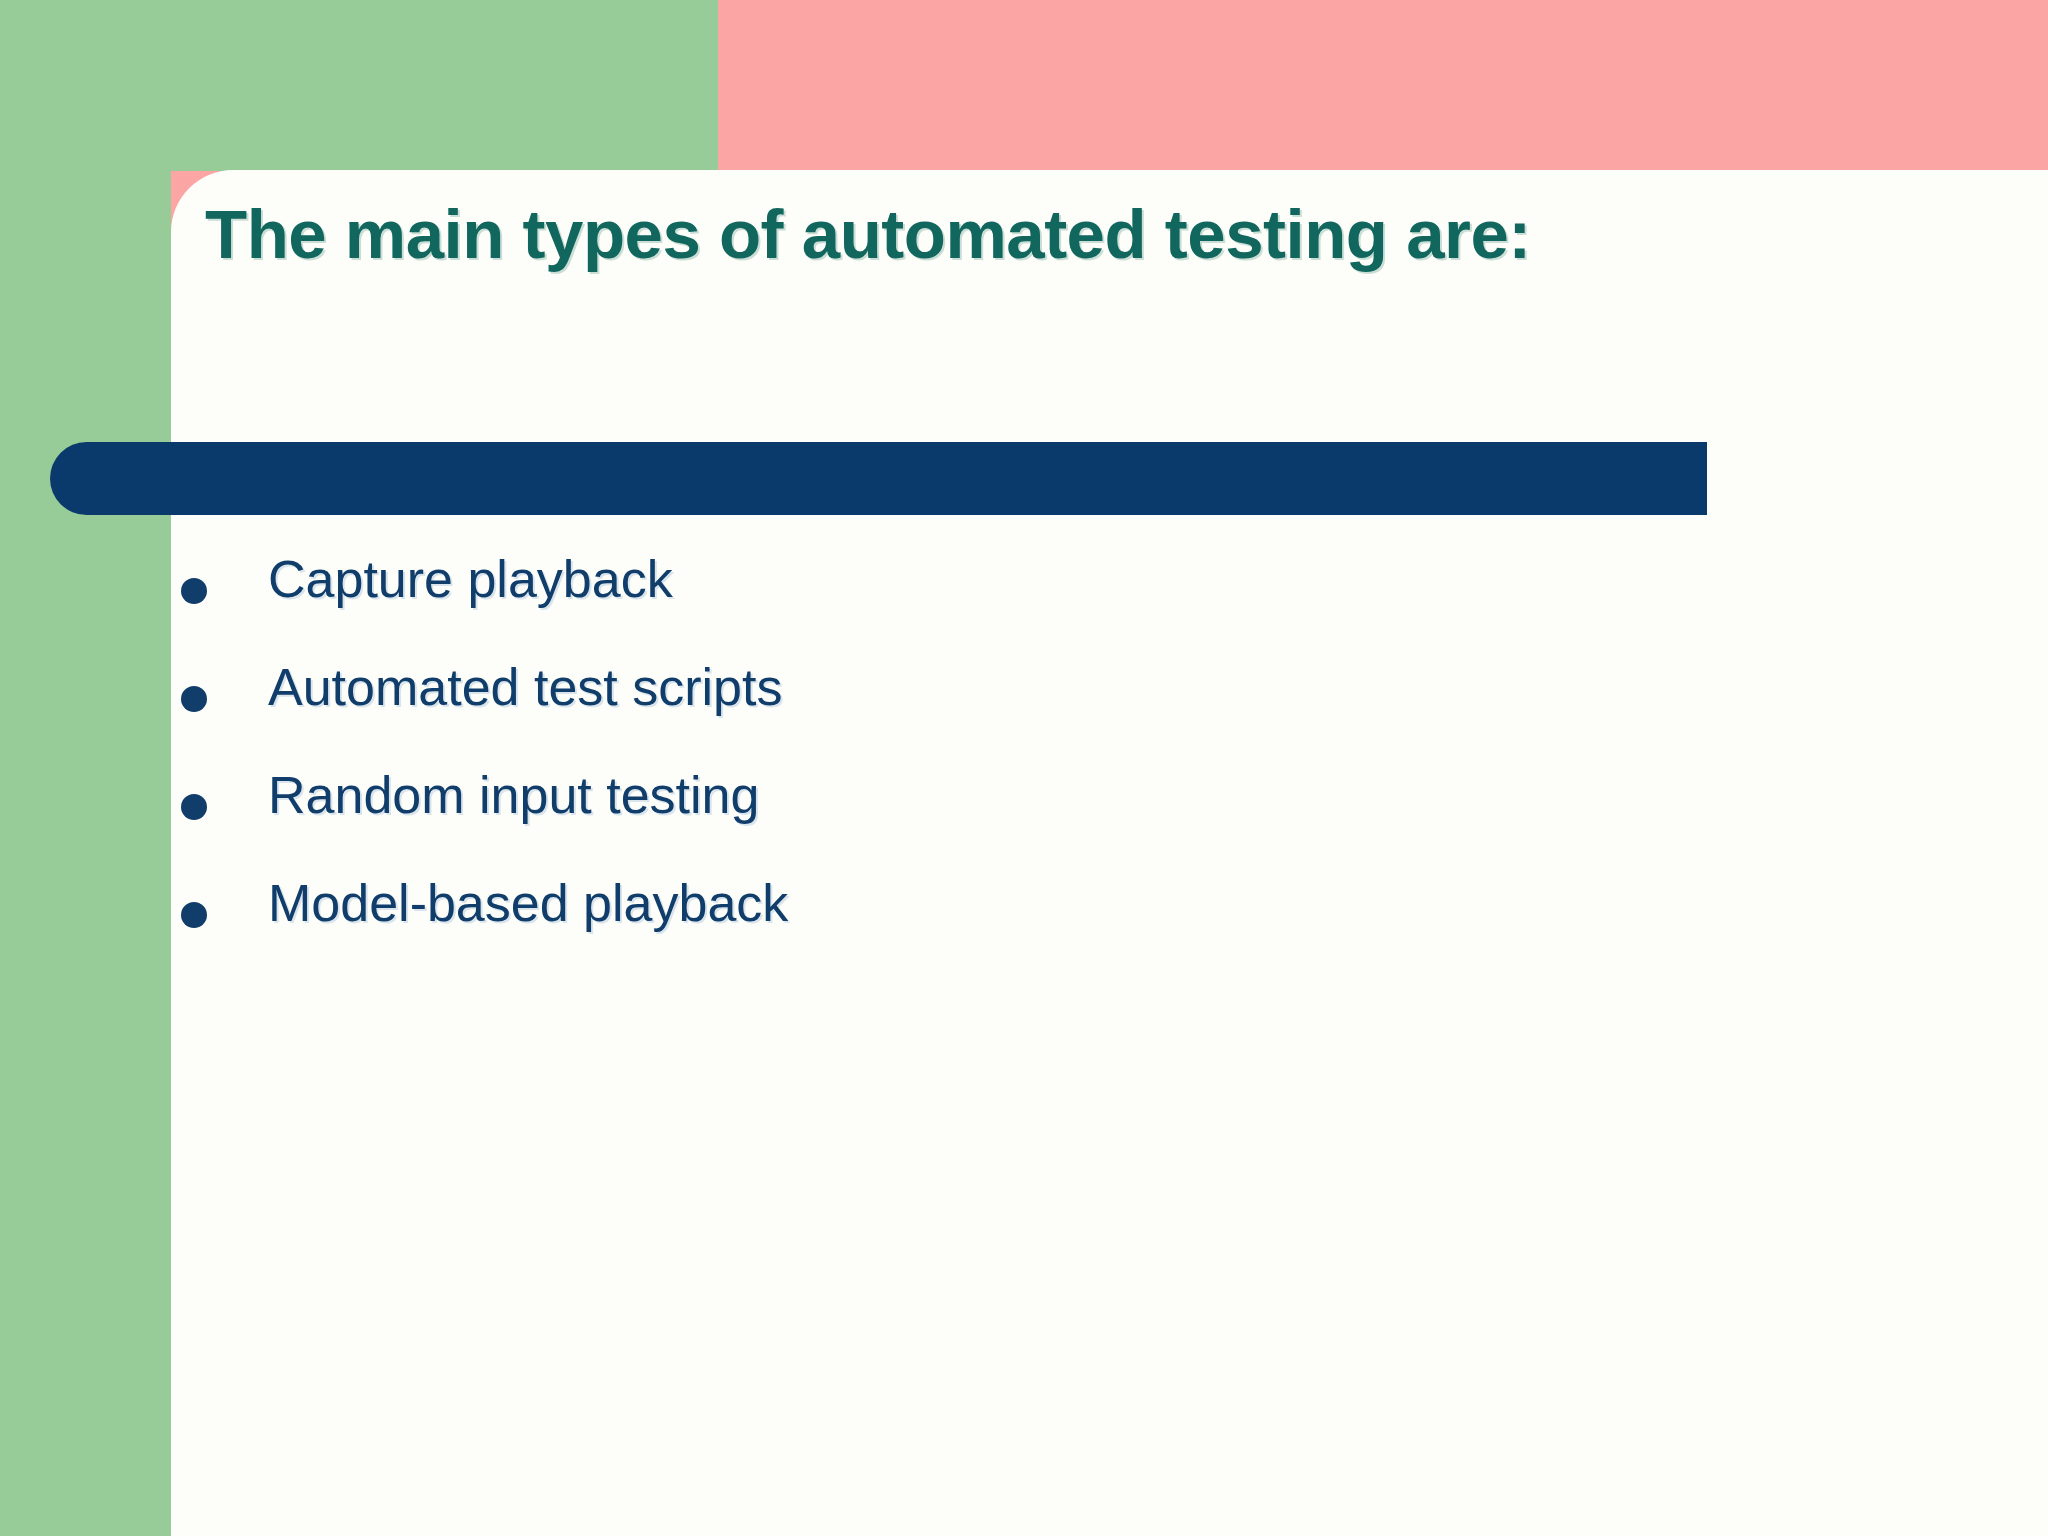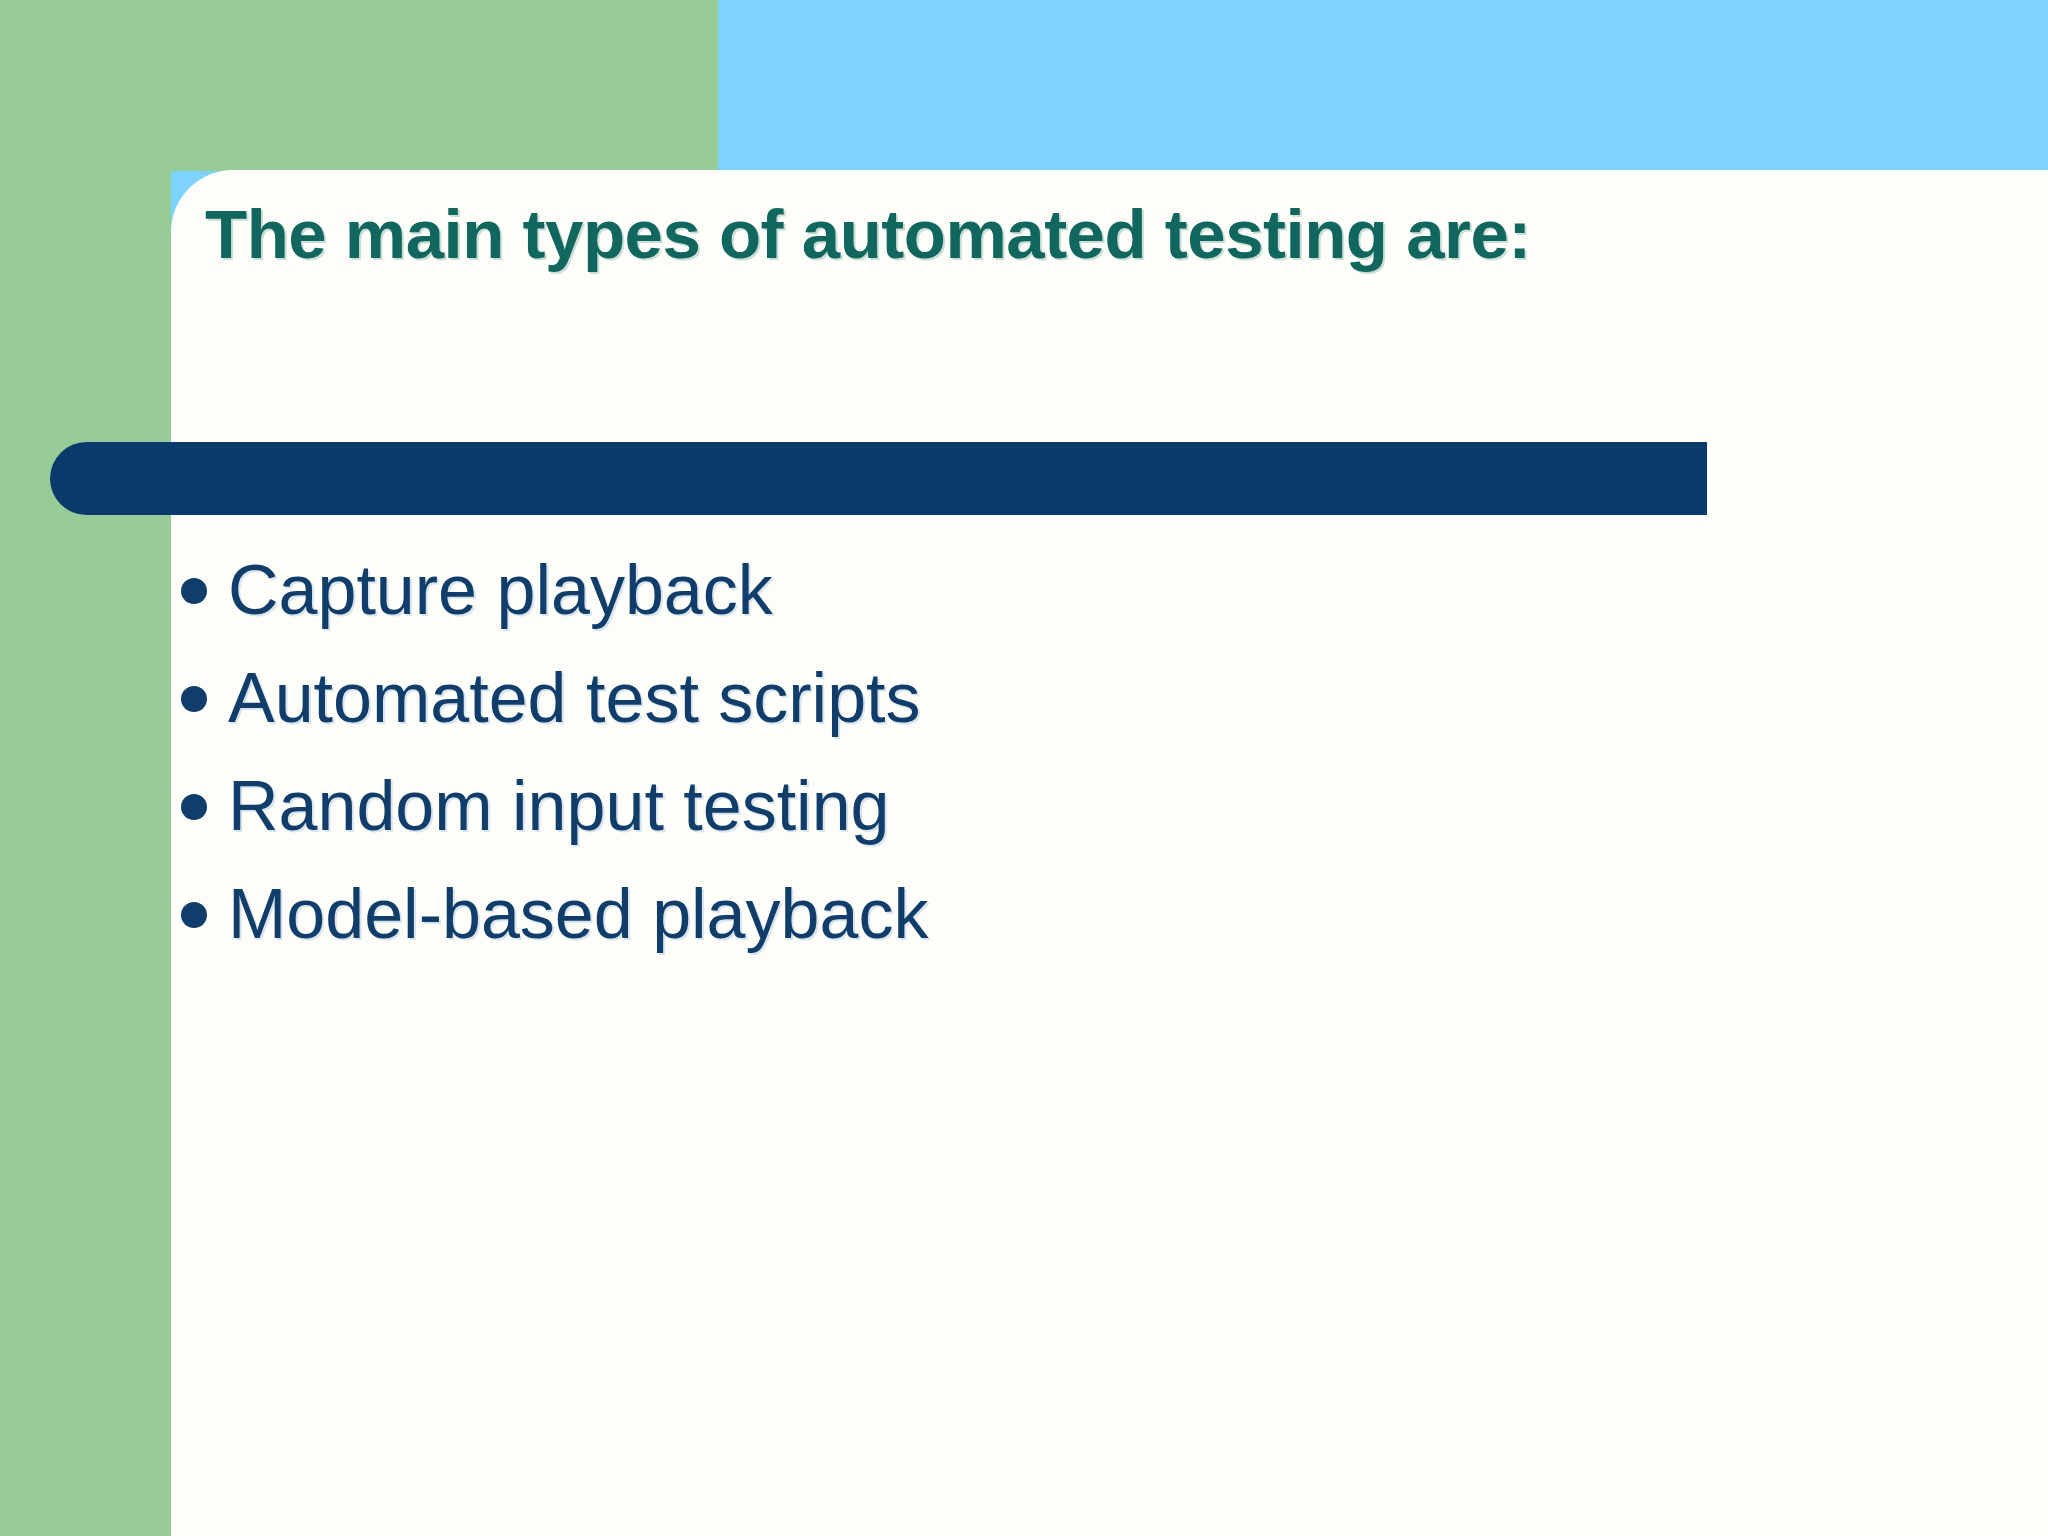--- a/index.html
+++ b/index.html
@@ -10,21 +10,21 @@
   }
   body {
     font-family: "Liberation Sans", sans-serif;
   }
 
   #slide {
     position: relative;
     width: 2048px;
     height: 1536px;
     overflow: hidden;
-    background: #7dd3fc;
+    background: #fca5a5;
   }
 
   
   .green-block {
     position: absolute;
     left: 0;
     top: 0;
     width: 718px;
     height: 171px;
     background: #97CB98;
@@ -96,26 +96,27 @@
     width: 26px;
     height: 26px;
     margin-top: 30px;
     margin-left: 10px;
     margin-right: 21px;
     border-radius: 50%;
     background: #113D6B;
   }
   .bullet-text {
     flex: 1 1 auto;
-    font-size: 70px;
+    font-size: 52px;
     font-weight: normal;
     line-height: 1.22;
     color: #113D6B;
     text-shadow: 2px 2px 0 rgba(150,180,210,0.35);
     white-space: nowrap;
+    margin-left: 40px;
   }
 </style>
 </head>
 <body>
 
 <div id="slide">
 
   <div class="green-block"></div>
   <div class="green-strip"></div>
   <div class="white-card"></div>

